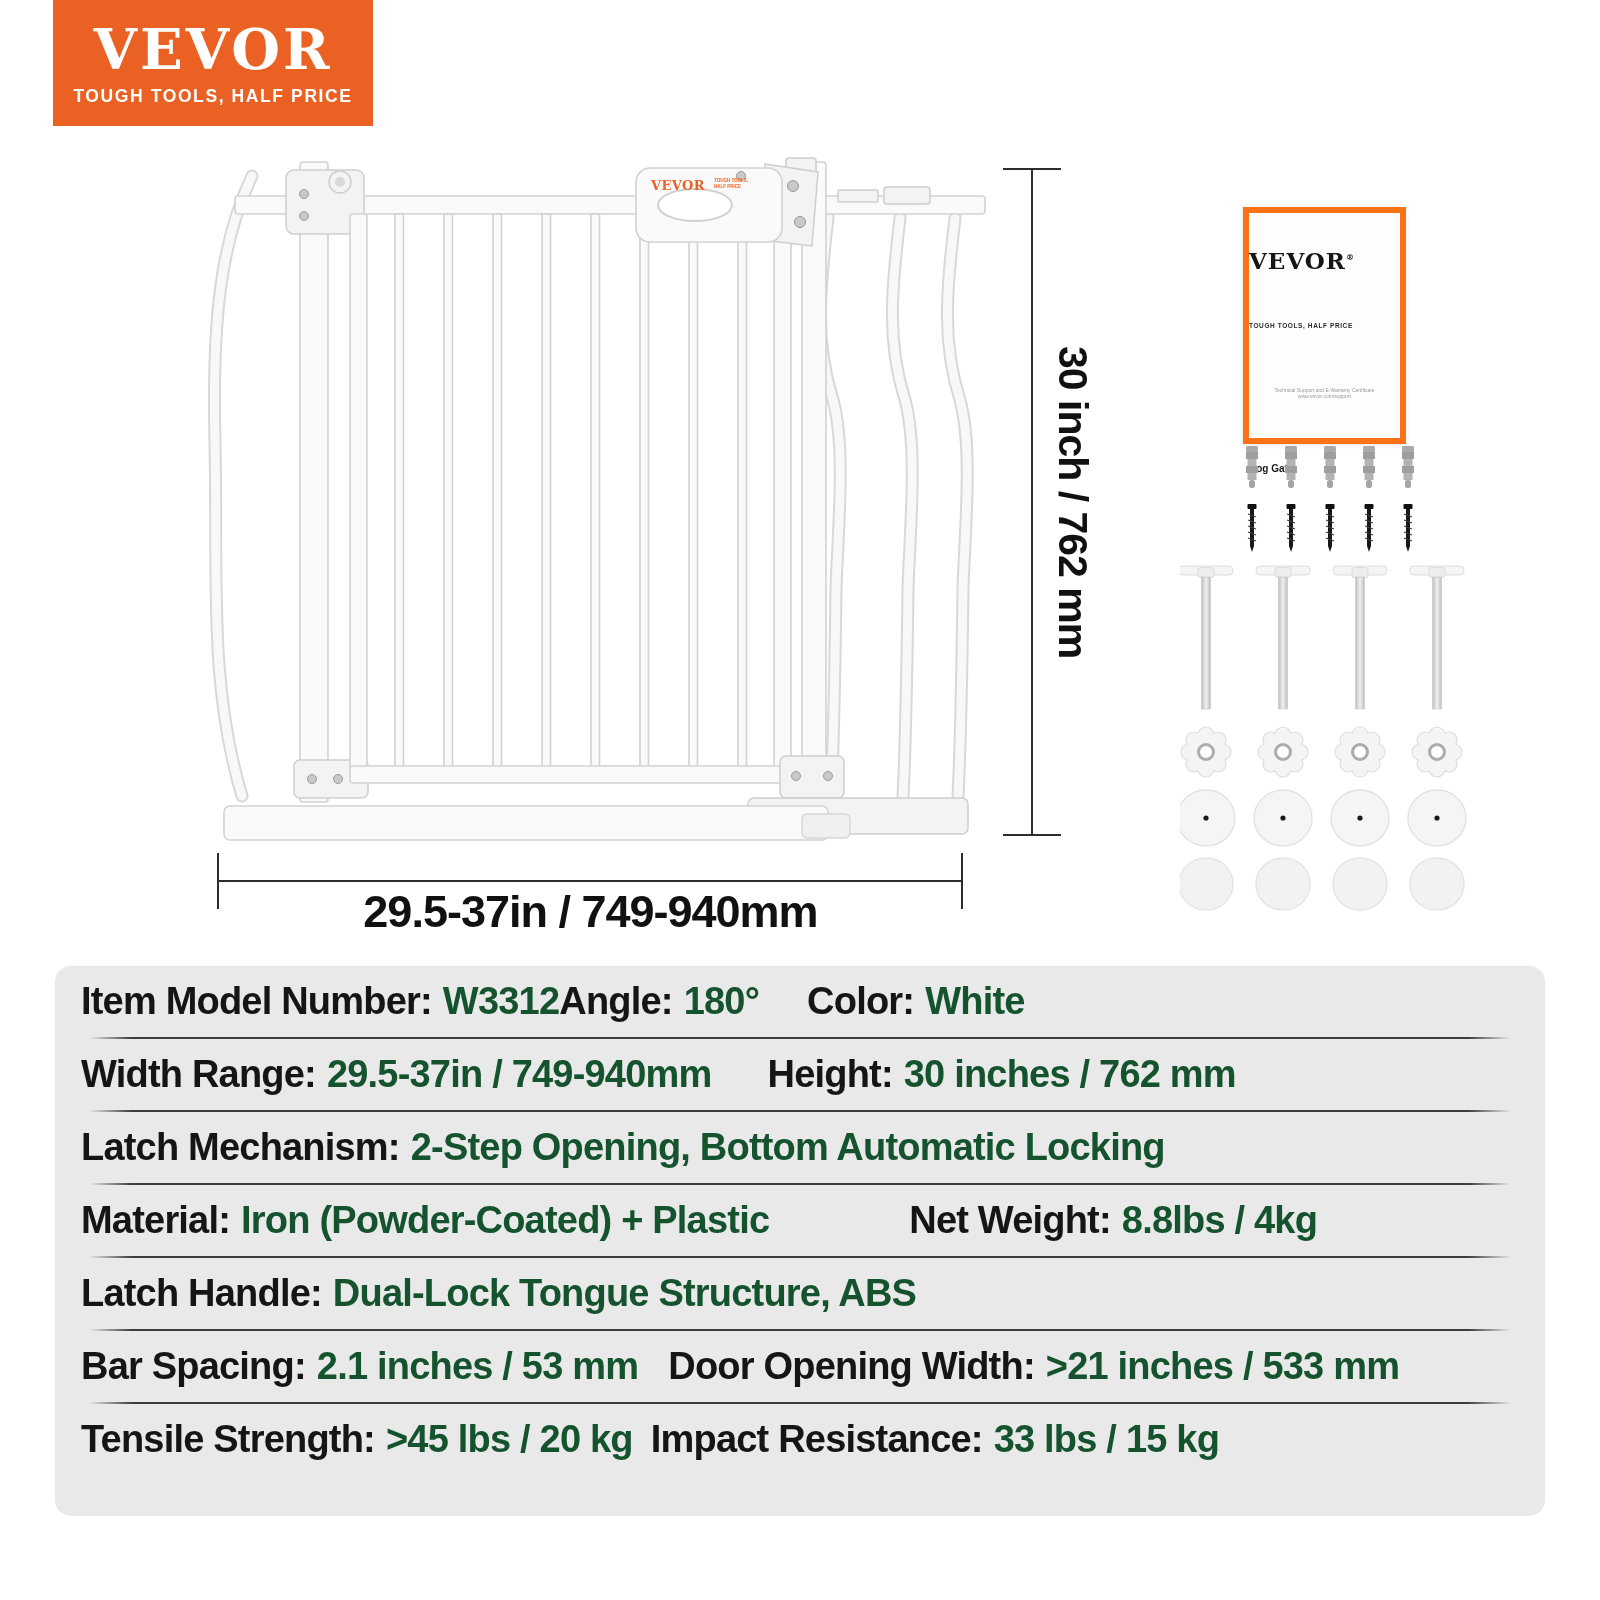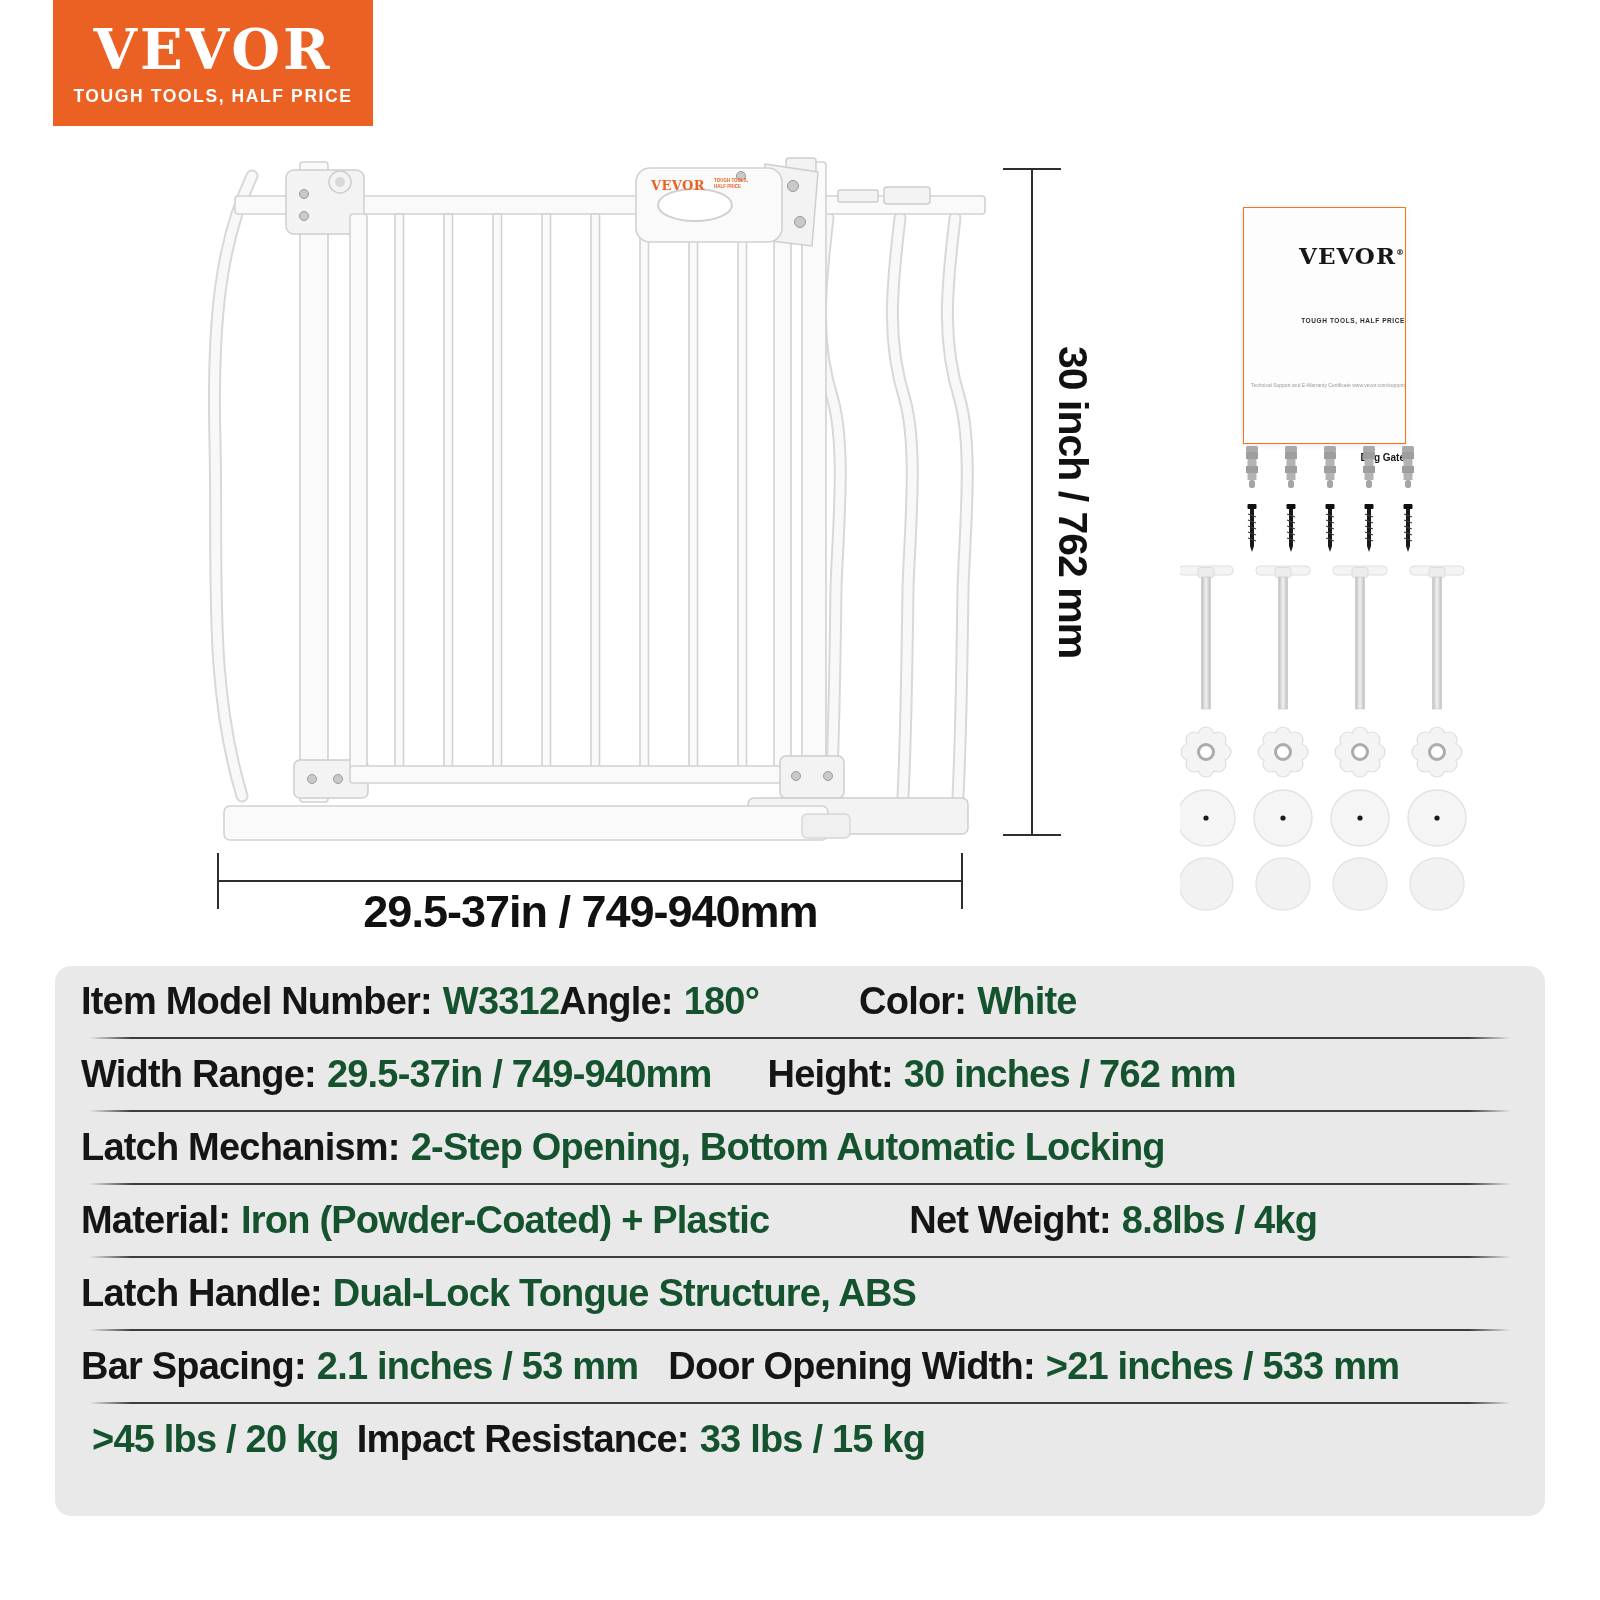--- a/index.html
+++ b/index.html
@@ -28,42 +28,42 @@
   
   .dim { position:absolute; background:#2e2e2e; }
   .vdim-label { position:absolute; left:1046px; top:170px; height:664px; width:52px;
                 writing-mode:vertical-rl; display:flex; align-items:center; justify-content:center;
                 font-size:41px; font-weight:bold; color:#111; letter-spacing:-1px; white-space:nowrap; }
   .hdim-label { position:absolute; left:218px; top:886px; width:745px; text-align:center;
                 font-size:45px; font-weight:bold; color:#111; letter-spacing:-1px; }
 
   
   .manual { position:absolute; left:1243px; top:207px; width:163px; height:237px; background:#fdfdfd;
-            border:1px solid #f97316; box-shadow:0 2px 5px rgba(0,0,0,.07), -2px 0 3px rgba(0,0,0,.04);
-            display:flex; flex-direction:column; align-items:flex-end; text-align:center;gap:47px; }
+            border:6px solid #f97316; box-shadow:0 2px 5px rgba(0,0,0,.07), -2px 0 3px rgba(0,0,0,.04);
+            display:flex; flex-direction:column; align-items:flex-start; text-align:center;gap:47px; }
   .man-brand { font-family:"DejaVu Serif", serif; font-weight:bold; font-size:23px; letter-spacing:1px;
                color:#161616; margin-top:36px; line-height:1; }
   .man-brand sup { font-size:8px; }
   .man-tag   { font-size:6.5px; font-weight:bold; color:#2a2a2a; letter-spacing:.6px; margin-top:3px; }
   .man-supp  { font-size:5px; color:#9a9a9a; margin-top:11px; }
   .man-title { font-size:10px; font-weight:bold; color:#161616; margin-top:17px; }
   .man-fine  { width:112px; height:25px; margin-top:62px;
                background:repeating-linear-gradient(to bottom,#cacaca 0 1px, transparent 1px 4.2px); opacity:.8; }
 
   .acc-svg { position:absolute; left:1180px; top:200px; }
 
   
   .spec-table { position:absolute; left:55px; top:966px; width:1490px; height:550px;
                 background:#E9E9E9; border-radius:16px; padding-top:0; }
   .spec-row { height:71px; display:flex; align-items:center; padding:0 26px; white-space:nowrap;
               font-size:38px; font-weight:bold; color:#151515; letter-spacing:-.8px; }
   .spec-row .val { color:#14532d; margin-left:11px; }
   .sep { height:2px; margin:0 34px;
          background:linear-gradient(90deg, rgba(60,60,60,0) 0%, #3d3d3d 3%, #3d3d3d 97%, rgba(60,60,60,0) 100%); }
-  .g100{} .g72{margin-left:100px} .g40{margin-left:56px}
+  .g100{} .g72{margin-left:48px} .g40{margin-left:56px}
   .g140{margin-left:140px} .g30{margin-left:30px} .g18{margin-left:18px}
 </style>
 </head>
 <body>
 
 <div class="canvas">
 
   <div class="logo">
     <div class="logo-brand">VEVOR</div>
     <div class="logo-tag">TOUGH TOOLS, HALF PRICE</div>
@@ -290,19 +290,20 @@
     </div>
     <div class="sep"></div>
     <div class="spec-row">
       <span class="lbl">Bar Spacing:</span>
       <span class="val">2.1 inches / 53 mm</span>
       <span class="lbl g30">Door Opening Width:</span>
       <span class="val">&gt;21 inches / 533 mm</span>
     </div>
     <div class="sep"></div>
     <div class="spec-row">
+      <span class="lbl">Tensile Strength:</span>
       <span class="val">&gt;45 lbs / 20 kg</span>
       <span class="lbl g18">Impact Resistance:</span>
       <span class="val">33 lbs / 15 kg</span>
     </div>
   </div>
 
 </div>
 
 </body></html>

